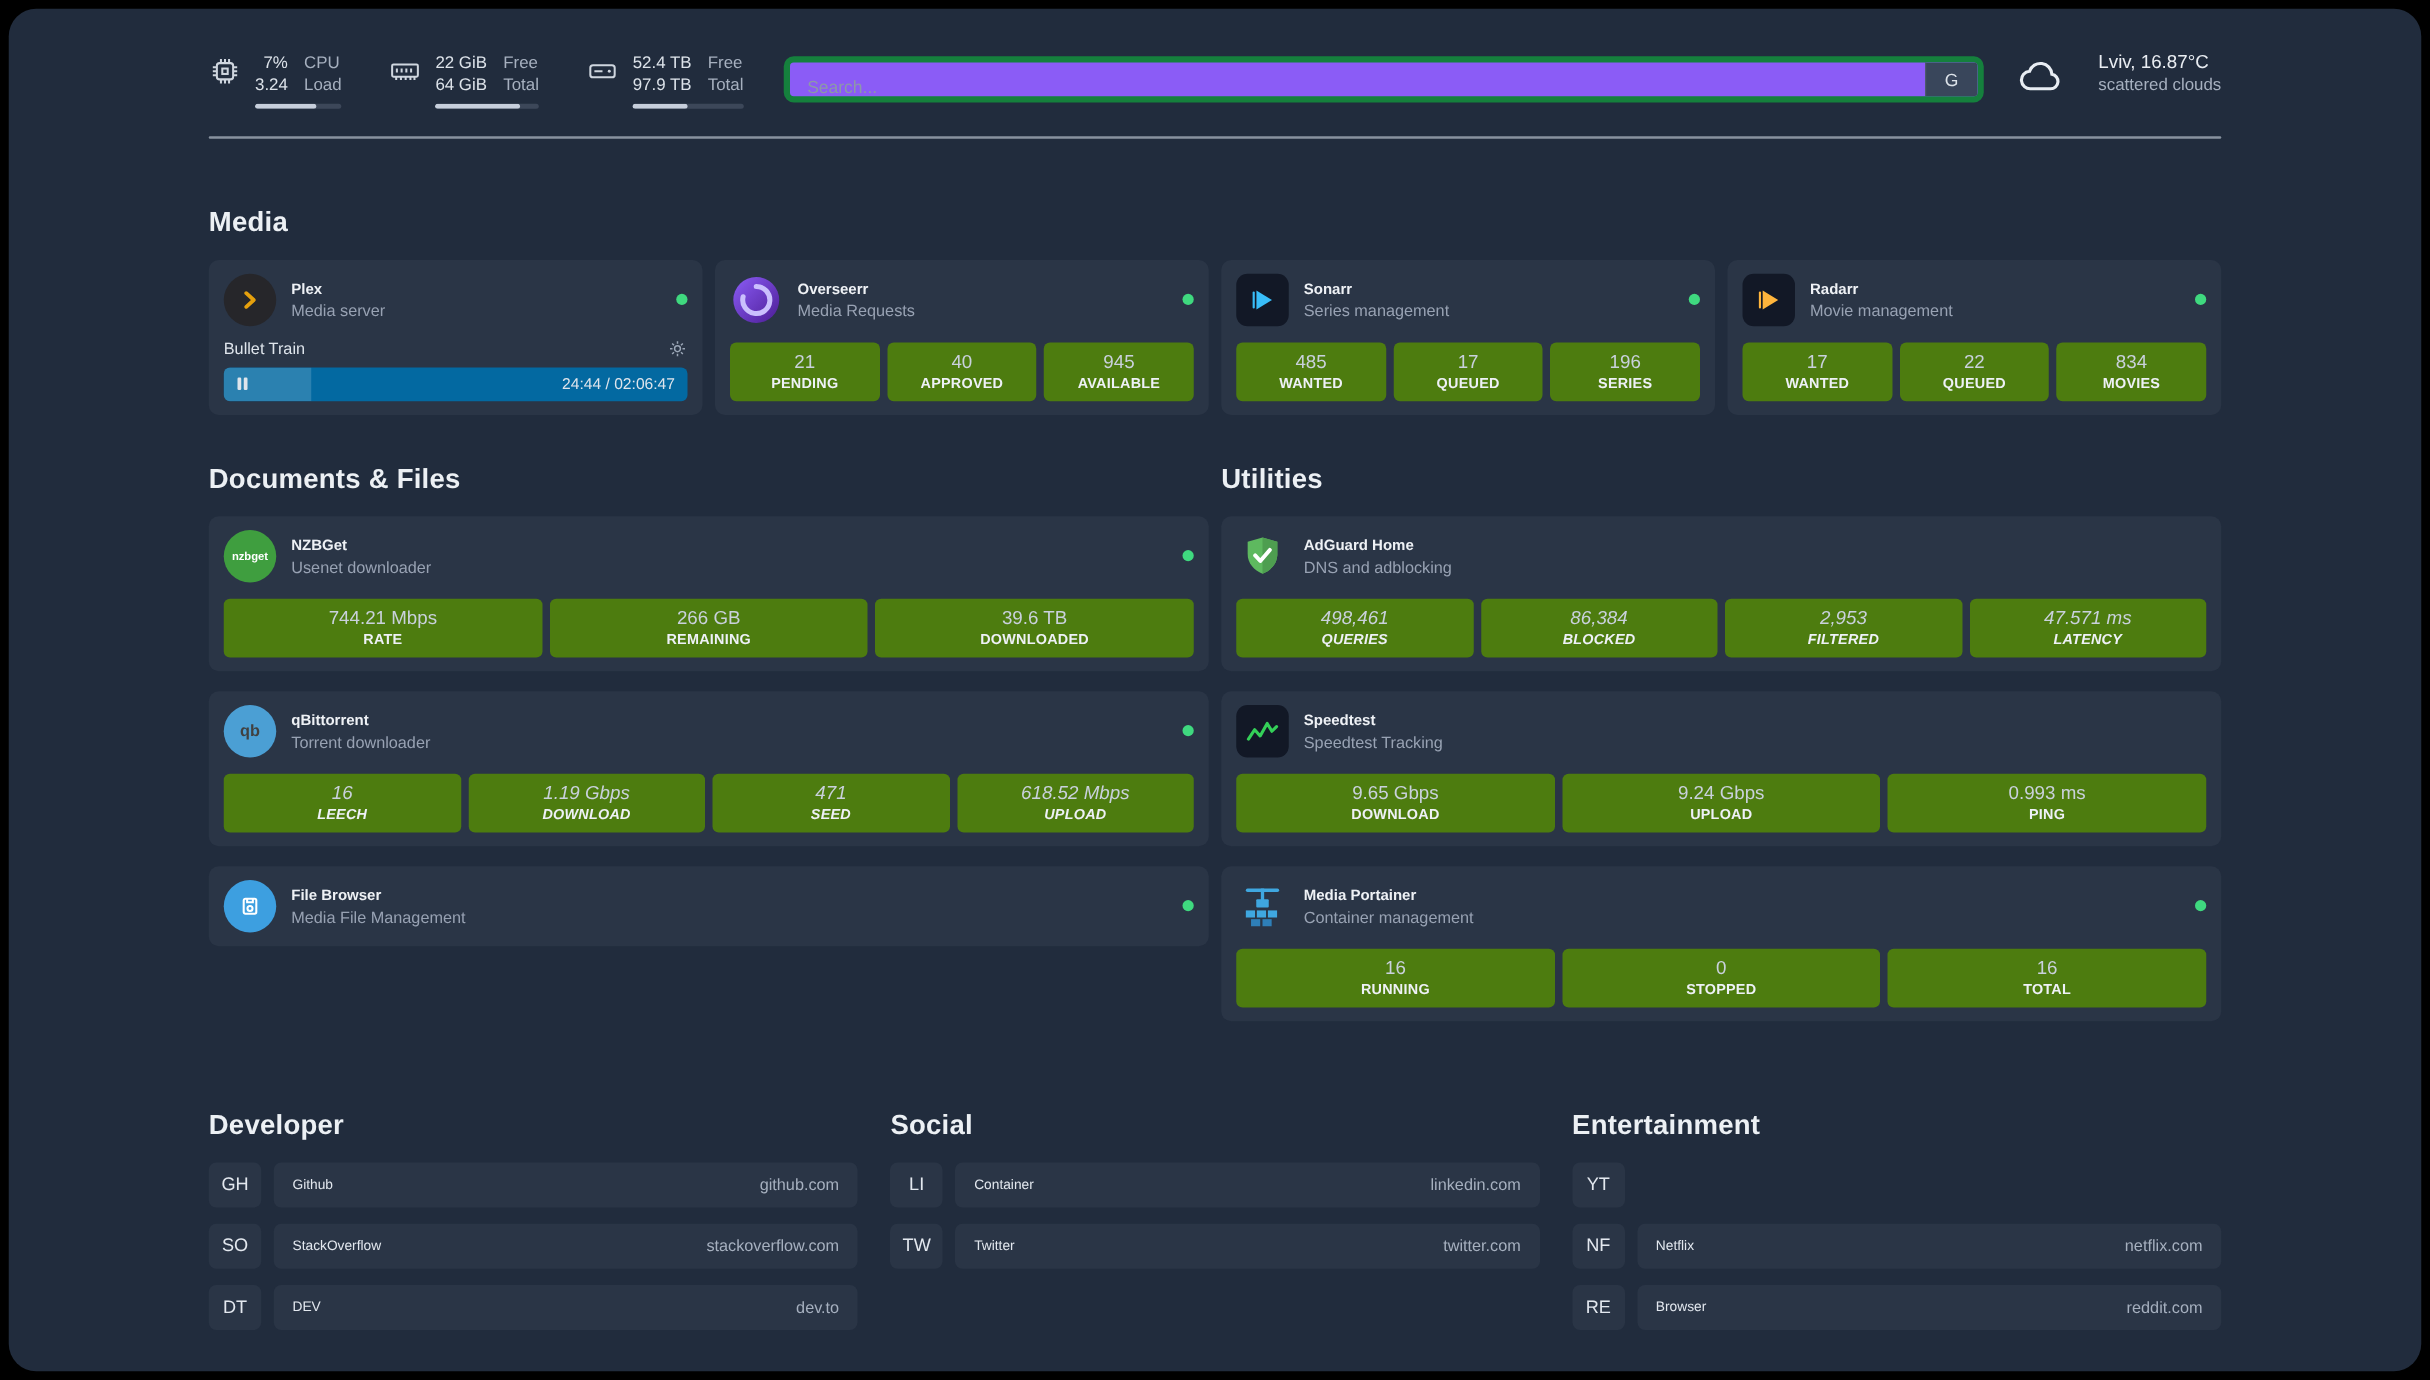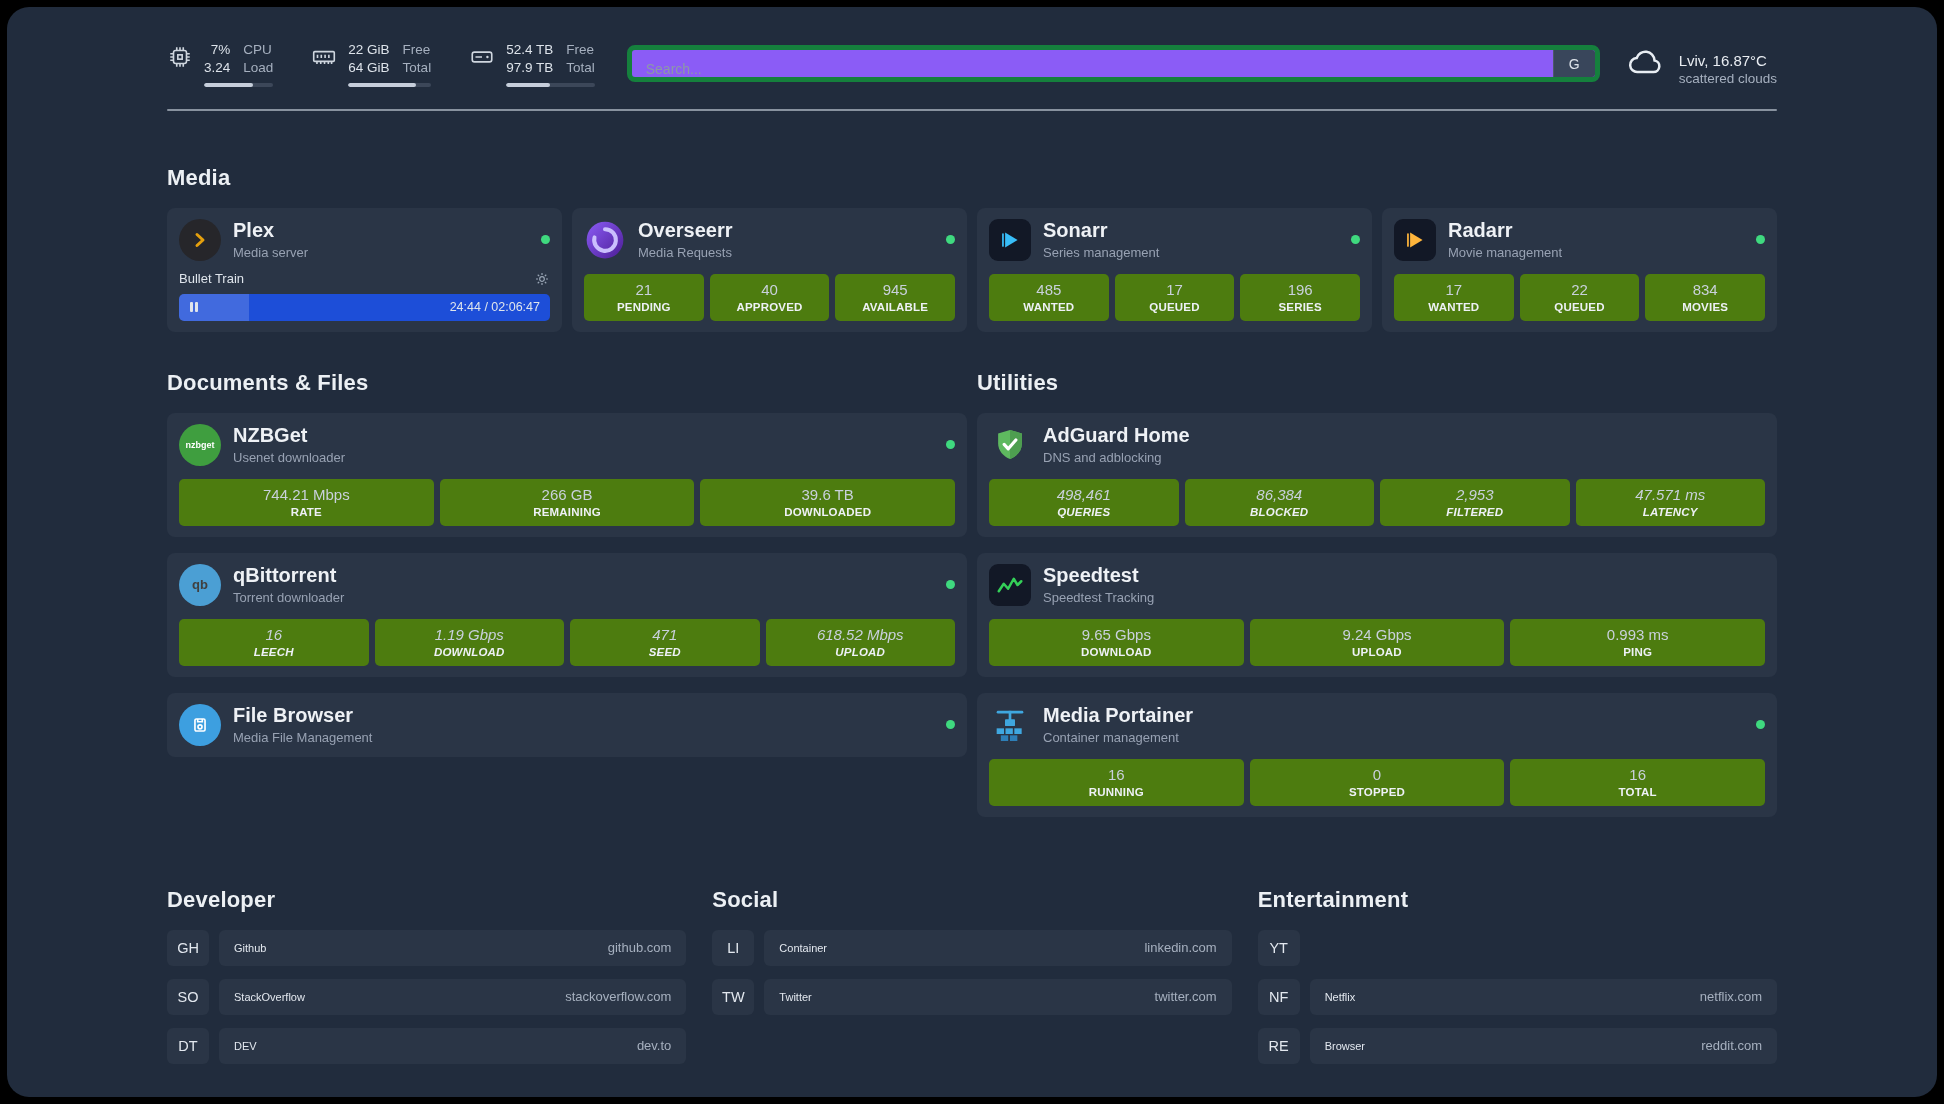--- a/index.html
+++ b/index.html
@@ -17,39 +17,39 @@
   .res-col.vals { align-items:flex-end; color:#dde3ea; }
   .res-col.labs { color:#a6b0bf; }
   .bar { margin-top:6px; height:4px; background:#3c4759; border-radius:2px; overflow:hidden; }
   .fill { display:block; height:100%; width:0; background:#c6cedb; border-radius:2px; }
 
   .search { flex:1; margin:0 26px 0 32px; height:37px; background:#8b5cf6; border:5px solid #15803d; border-radius:8px; display:flex; align-items:flex-end; overflow:hidden; }
   .search-input { flex:1; background:transparent; border:none; outline:none; color:#dde3ea; font-size:14px; padding:0 14px; font-family:inherit; }
   .search-input::placeholder { color:#8d98a9; }
   .search-g { width:42px; height:100%; background:#39465b; border:none; border-left:1px solid #4d596b; color:#dde3ea; font-size:14px; cursor:pointer; font-family:inherit; }
 
-  .weather { display:flex; align-items:flex-end; gap:13px; cursor:pointer; }
+  .weather { display:flex; align-items:flex-start; gap:26px; cursor:pointer; }
   .weather-loc { font-size:15px; color:#e9edf2; }
   .weather-cond { font-size:13.5px; color:#a6b0bf; margin-top:2px; }
 
   .divider { height:2px; background:rgba(223,231,240,0.55); margin-top:22px; border-radius:1px; }
 
   
   .section-title { font-size:22px; font-weight:600; color:#ecf0f4; margin-bottom:17px; letter-spacing:.2px; }
   .section-media { margin-top:54px; }
   .grid-4 { display:grid; grid-template-columns:repeat(4,1fr); gap:10px; }
   .mid-grid { display:grid; grid-template-columns:1fr 1fr; gap:0 10px; margin-top:38px; align-items:start; }
   .stack { display:flex; flex-direction:column; gap:16px; }
 
   
   .card { background:#2a3546; border-radius:8px; padding:11px 12px; min-height:124px; display:flex; flex-direction:column; cursor:pointer; }
   .card.short { min-height:0; }
   .card-header { display:flex; align-items:center; gap:12px; }
   .titles { flex:1; min-width:0; }
-  .card-title { font-size:20px; font-weight:600; color:#eef1f5; }
+  .card-title { font-size:12px; font-weight:600; color:#eef1f5; }
   .card-sub { font-size:13px; color:#98a2b3; margin-top:3px; }
   .dot { width:9px; height:9px; border-radius:50%; background:#3fd97f; margin-left:8px; flex:none; }
   .app-icon { width:42px; height:42px; flex:none; display:flex; align-items:center; justify-content:center; }
   .round { border-radius:50%; }
   .sq { border-radius:9px; }
   .plex-bg { background:#26262a; }
   .sonarr-bg, .radarr-bg, .speedtest-bg { background:#121826; }
   .nzbget-bg { background:#3f9e3f; color:#fff; font-size:9px; font-weight:bold; }
   .qb-bg { background:#4b9fd4; color:#404040; font-weight:bold; font-size:13px; }
   .filebrowser-bg { background:#3d9fe0; }
@@ -59,21 +59,21 @@
   .cols-4 { grid-template-columns:repeat(4,1fr);font-style:italic; }
   .tile { background:#4d7c0f; border-radius:5px; text-align:center; padding:7px 4px 8px; }
   .tile-v { font-size:15px; color:#c9d1dc; }
   .tile-l { font-size:11.5px; font-weight:bold; color:#eef1f6; margin-top:3px; letter-spacing:.2px; }
 
   
   .player { margin-top:10px; }
   .player-top { display:flex; align-items:center; justify-content:space-between; }
   .player-title { font-size:13px; color:#dfe5ec; }
   .gear { display:flex; cursor:pointer; }
-  .player-bar { margin-top:7px; height:27px; background:#1d4ed8; border-radius:5px; position:relative; display:flex; align-items:center; padding:0 10px; overflow:hidden; cursor:pointer; }
+  .player-bar { margin-top:7px; height:27px; background:#0369a1; border-radius:5px; position:relative; display:flex; align-items:center; padding:0 10px; overflow:hidden; cursor:pointer; }
   .player-fill { position:absolute; left:0; top:0; bottom:0; width:0; background:rgba(255,255,255,0.16); }
   .pause { position:relative; display:flex; cursor:pointer; }
   .player-time { margin-left:auto; font-size:12.5px; color:#dfe5ec; position:relative; }
 
   
   .links-grid { display:grid; grid-template-columns:repeat(3,1fr); gap:0 26px; margin-top:70px; align-items:start; }
   .link-row { display:flex; gap:10px; height:36px; margin-bottom:13px; cursor:pointer; }
   .link-abbr { width:42px; background:#2a3546; border-radius:6px; display:flex; align-items:center; justify-content:center; font-size:14.5px; color:#e3e8ef; flex:none; }
   .link-bar { flex:1; background:#2a3546; border-radius:6px; display:flex; align-items:center; justify-content:space-between; padding:0 15px; }
   .link-name { font-size:11px; color:#e3e8ef; }

